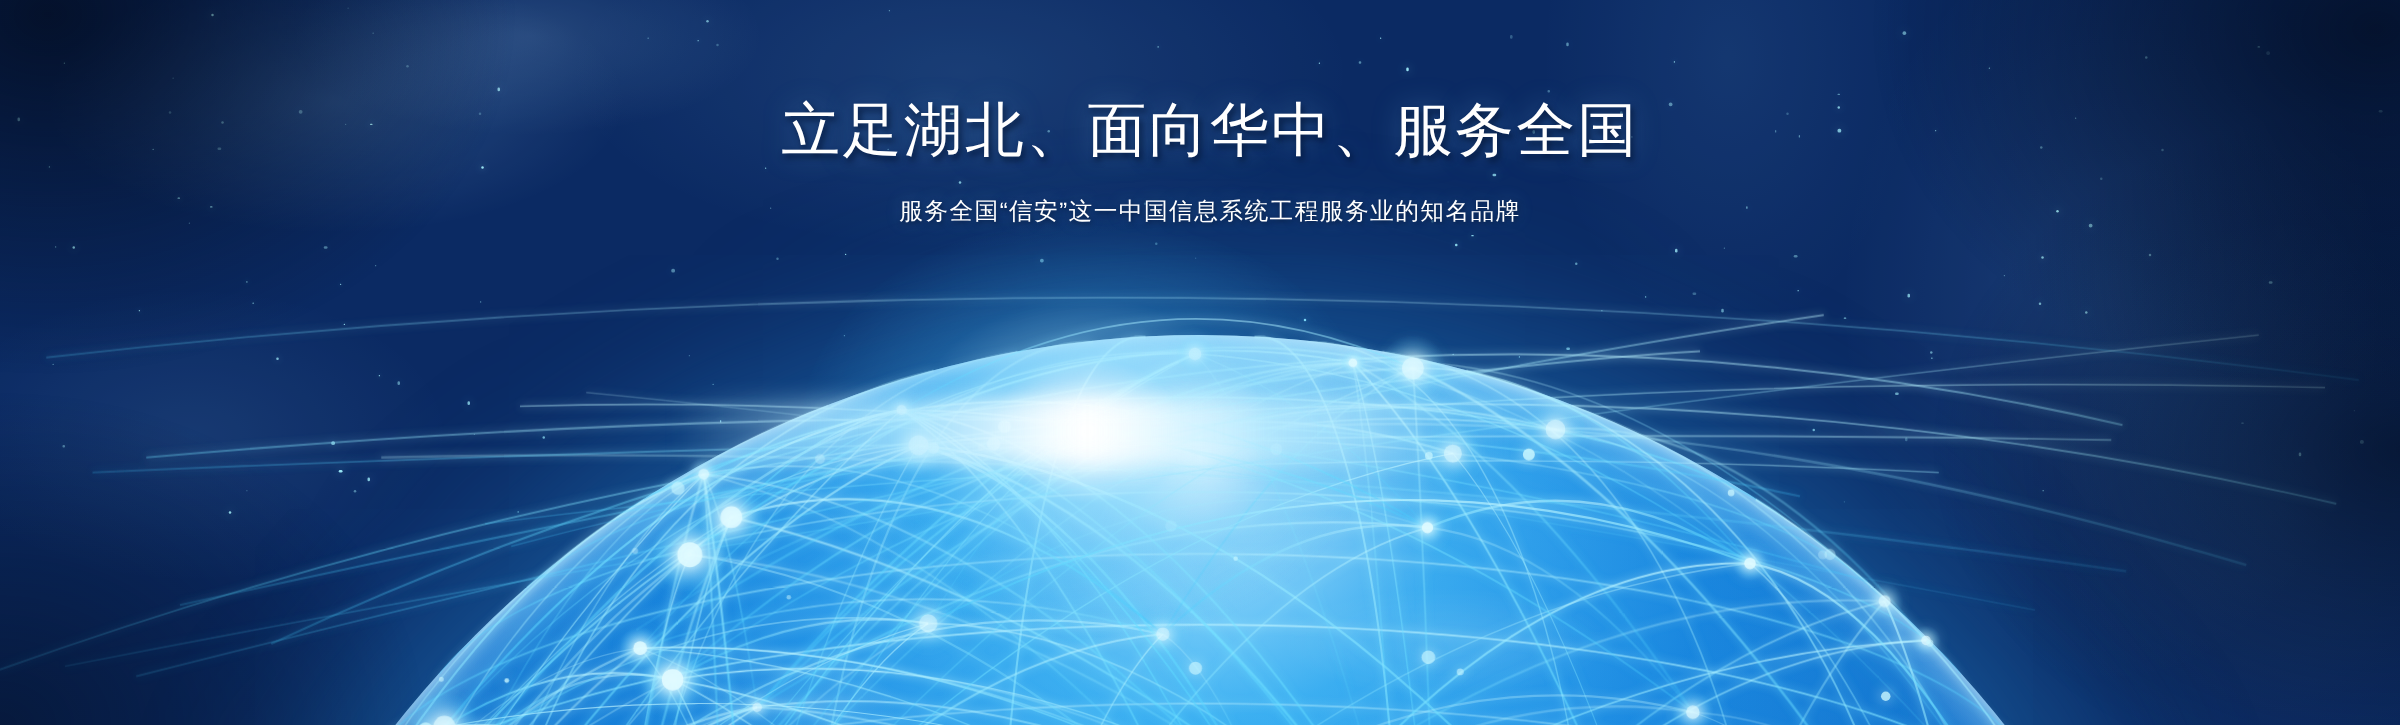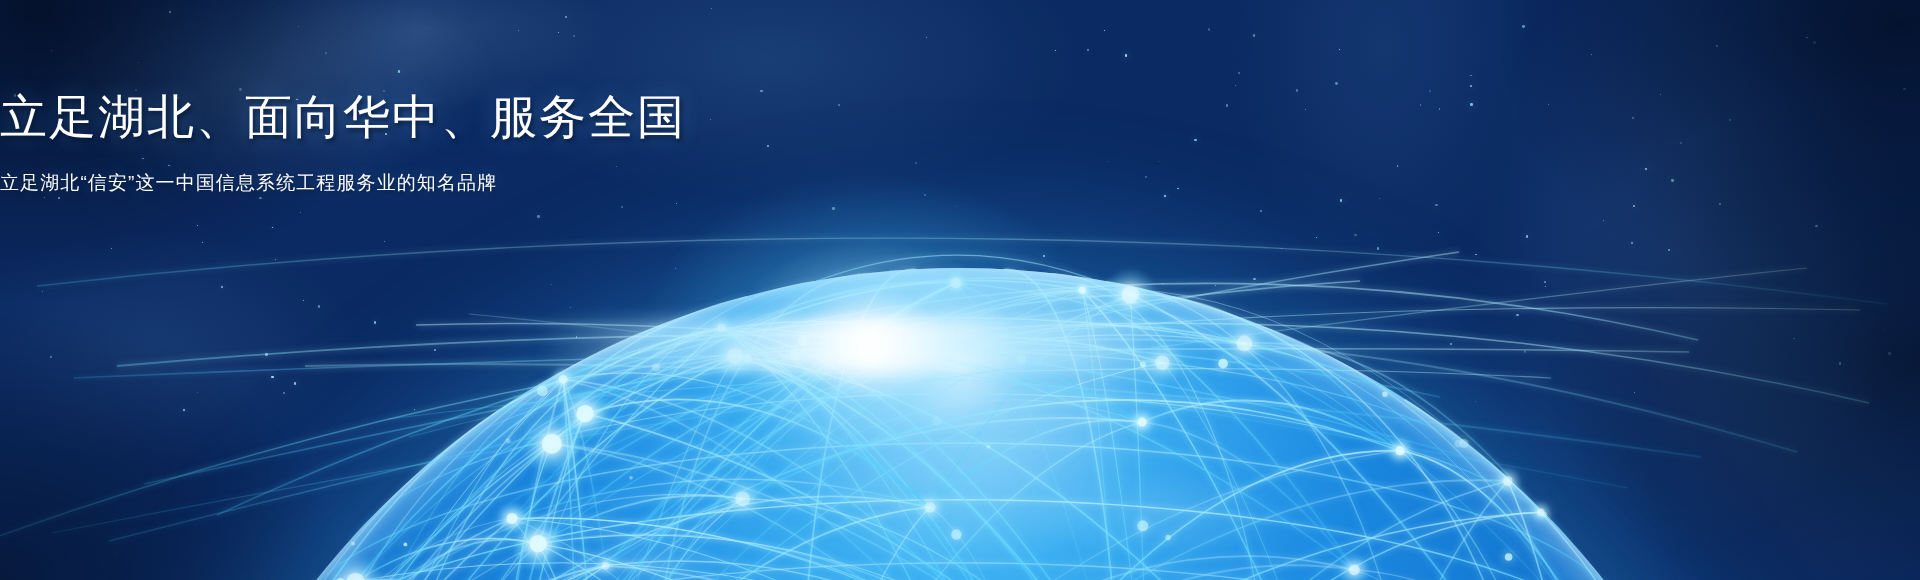--- a/index.html
+++ b/index.html
@@ -87,21 +87,21 @@
     background:linear-gradient(90deg, rgba(120,215,255,0) 0%, rgba(200,240,255,.60) 28%, rgba(255,255,255,.92) 50%, rgba(200,240,255,.60) 72%, rgba(120,215,255,0) 100%);
     filter:blur(8px);
   }
 
   
   #starfield{mix-blend-mode:screen;}
   .star{position:absolute;border-radius:50%;background:#9ff0ff;}
 
   
   #copy{
-    position:absolute;left:0;right:0;top:78px;z-index:40;margin-top:13px;
+    position:absolute;left:16px;right:0;top:78px;text-align:center;z-index:40;
   }
   #banner-title{
     margin:0;color:#ffffff;font-size:47px;line-height:1.12;
     font-weight:400;letter-spacing:2px;
     text-shadow:2px 3px 5px rgba(3,18,48,.80), 0 0 22px rgba(120,200,255,.35);
   }
   #banner-subtitle{
     margin:26px 0 0 0;color:#ffffff;font-size:19px;line-height:1.4;
     font-weight:400;letter-spacing:1.1px;
     text-shadow:1px 2px 4px rgba(3,18,48,.78), 0 0 14px rgba(130,205,255,.30);
@@ -682,16 +682,16 @@
         <circle cx="285.5" cy="859.8" r="4.0" fill="#c9f6ff" opacity="0.52"></circle>
       </g>
   </svg>
 
   <div id="flare-core"></div>
 
   <div class="layer" id="vignette"></div>
 
   <div id="copy">
     <h1 id="banner-title">立足湖北、面向华中、服务全国</h1>
-    <p id="banner-subtitle">立足湖北“信安”这一中国信息系统工程服务业的知名品牌</p>
+    <p id="banner-subtitle">服务全国“信安”这一中国信息系统工程服务业的知名品牌</p>
   </div>
 
 </div>
 
 </body></html>

